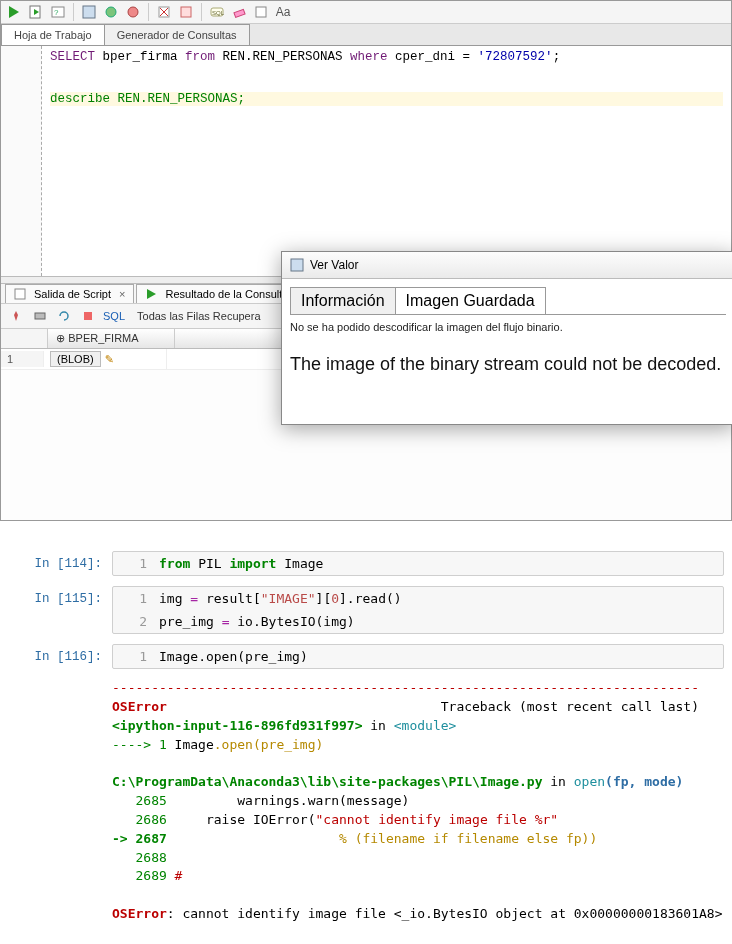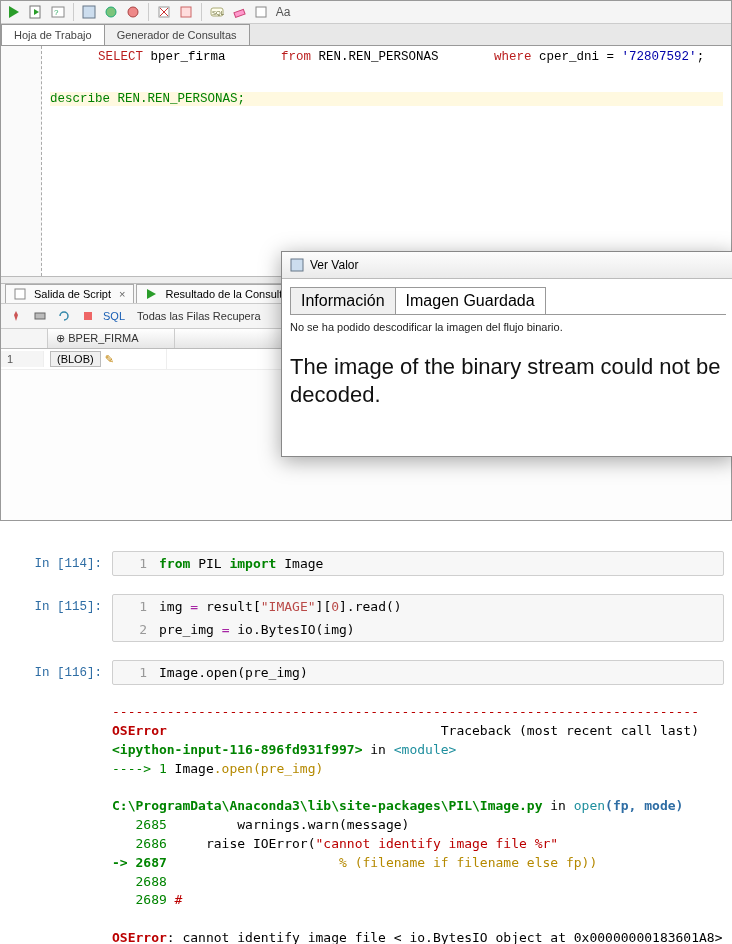--- a/index.html
+++ b/index.html
@@ -64,21 +64,21 @@
     background: #fafafa;
     border-right: 1px dashed #aaa;
   }
   .code {
     flex: 1;
     font-family: "Consolas","Courier New",monospace;
     font-size: 12.5px;
     padding: 4px 8px;
     white-space: pre;
   }
-  .kw { color: #b91c1c; margin-left: 48px; }
+  .kw { color: #701a75; }
   .kw-green { color: #008000; margin-top: 34px; }
   .str { color: #0000aa; }
   .code-hl {
     background: #fff9e0;
     display: inline-block;
     width: 100%;
   }
   .splitter {
     height: 6px;
     background: #eee;
@@ -191,36 +191,36 @@
     font-size: 16px;
   }
   .dlg-tab.active { background: #fff; }
   .dlg-msg {
     font-size: 11px;
     color: #222;
     margin: 6px 0 10px 0;
   }
   .dlg-big {
     font-family: Arial, sans-serif;
-    font-size: 22px;
+    font-size: 18px;
     color: #111;
     line-height: 1.25;
     padding: 10px 0 40px 0;
   }
 
   
   .jupyter {
     margin-top: 20px;
     padding: 10px 8px;
     font-family: Menlo, Consolas, "Courier New", monospace;
     font-size: 13px;
   }
   .cell {
     display: flex;
-    margin-bottom: 18px;
+    margin-bottom: 10px;
   }
   .prompt {
     width: 94px;
     flex-shrink: 0;
     color: #2e6da4;
     text-align: right;
     padding-right: 10px;
     padding-top: 6px;
     font-size: 12.5px;
   }

